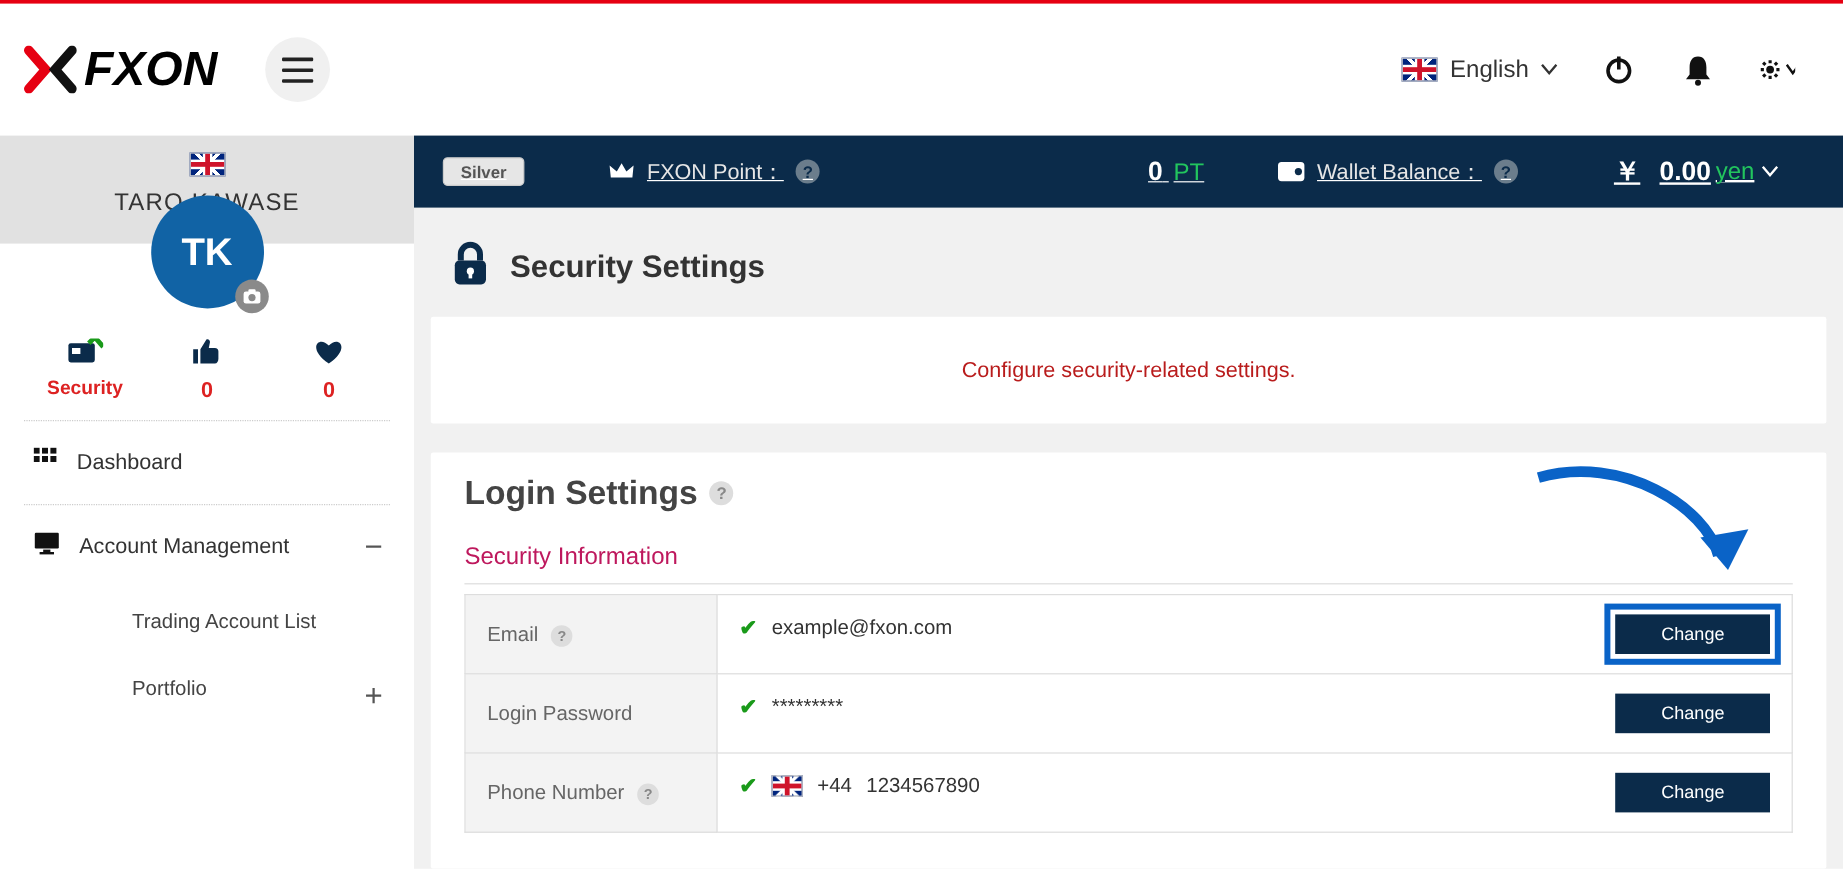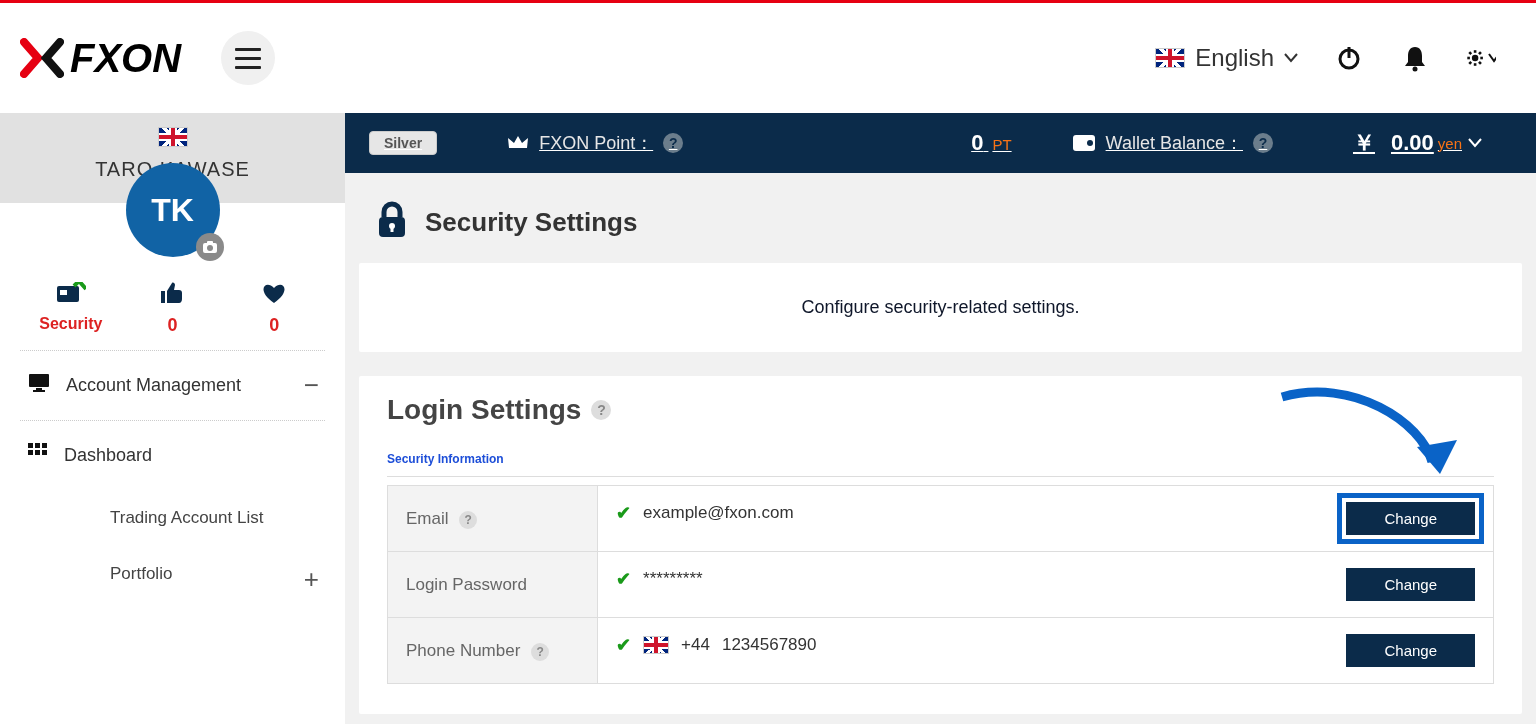--- a/index.html
+++ b/index.html
@@ -48,21 +48,21 @@
     display: block; width: 26px; height: 3px;
     background: #222; margin: 3px 0; border-radius: 1px;
   }
   .header-right {
     margin-left: auto;
     display: flex; align-items: center; gap: 36px;
     padding-right: 20px;
   }
   .lang {
     display: flex; align-items: center; gap: 10px;
-    font-size: 24px; color: #333; cursor: pointer;
+    font-size: 20px; color: #333; cursor: pointer;
   }
   .flag-gb {
     width: 30px; height: 20px; display: inline-block;
     background:
       linear-gradient(#cf142b,#cf142b) center/100% 4px no-repeat,
       linear-gradient(#cf142b,#cf142b) center/4px 100% no-repeat,
       linear-gradient(#fff,#fff) center/100% 8px no-repeat,
       linear-gradient(#fff,#fff) center/8px 100% no-repeat,
       linear-gradient(45deg, transparent 45%, #fff 45%, #fff 55%, transparent 55%),
       linear-gradient(-45deg, transparent 45%, #fff 45%, #fff 55%, transparent 55%),
@@ -148,51 +148,51 @@
     border: 1px solid #ccc; border-radius: 4px;
     padding: 3px 14px; font-size: 14px; font-weight:600;
   }
   .ib-label { display:flex; align-items:center; gap:10px; color:#e6e6e6; }
   .ib-help {
     width:20px; height:20px; border-radius:50%;
     background:#6b7d8c; color:#0b2b4a; font-size:14px; font-weight:700;
     display:inline-flex; align-items:center; justify-content:center;
   }
   .ib-val { font-weight:700; font-size:22px; }
-  .ib-unit { color:#f97316; font-size:15px; margin-left:4px; }
+  .ib-unit { color:#22c55e; font-size:20px; margin-left:4px; }
   .ib-spacer { flex:1; }
   .ib-chev { margin-left:6px; }
 
   .page-head {
     display: flex; align-items: center; gap: 16px;
     padding: 28px 30px 20px;
   }
   .page-head h1 { font-size: 26px; font-weight: 800; color:#333; }
 
   .panel {
     background: #fff; margin: 0 14px 24px;
     border-radius: 2px;
   }
   .panel-desc {
-    text-align: center; color: #0f172a;
+    text-align: center; color: #b91c1c;
     padding: 34px 0; font-size: 18px;
   }
 
   .section { padding: 18px 28px 30px; position:relative; }
   .section h2 {
     font-size: 28px; font-weight:800; color:#444;
     display:flex; align-items:center; gap:10px;
   }
   .section h2 .q {
     width:20px; height:20px; border-radius:50%;
     background:#ddd; color:#888; font-size:14px; font-weight:700;
     display:inline-flex; align-items:center; justify-content:center;
   }
   .sub-h {
-    font-size:12px; font-weight:700; color:#1d4ed8;
+    font-size:20px; font-weight:400; color:#be185d;
     margin: 26px 0 8px;
     border-bottom: 1px solid #ddd;
     padding-bottom: 10px;
   }
 
   table.sec {
     width: 100%; border-collapse: collapse; font-size:17px;
   }
   table.sec td {
     border: 1px solid #ddd; padding: 16px 18px; vertical-align: middle;
@@ -329,41 +329,41 @@
               <path d="M13 21 C-6 8 5 -3 13 6 C21 -3 32 8 13 21 Z" fill="#0b2b4a"></path>
             </svg>
         </div>
         <div class="num">0</div>
       </div>
     </div>
 
     <div class="menu">
       <div class="menu-item">
         <span>
-          <svg width="22" height="20" viewBox="0 0 22 20">
-              <rect x="1" y="1" width="20" height="13" rx="1" fill="#111"></rect>
-              <rect x="8" y="15" width="6" height="2" fill="#111"></rect>
-              <rect x="5" y="17" width="12" height="2" fill="#111"></rect>
-            </svg>
-        </span>
-        <span class="mm">Account Management</span>
-        <span class="toggle">−</span>
-      </div>
-      <div class="menu-item">
-        <span>
           <svg width="20" height="20" viewBox="0 0 20 20">
               <rect x="0" y="0" width="5" height="5" fill="#111"></rect>
               <rect x="7" y="0" width="5" height="5" fill="#111"></rect>
               <rect x="14" y="0" width="5" height="5" fill="#111"></rect>
               <rect x="0" y="7" width="5" height="5" fill="#111"></rect>
               <rect x="7" y="7" width="5" height="5" fill="#111"></rect>
               <rect x="14" y="7" width="5" height="5" fill="#111"></rect>
             </svg>
         </span>
         <span class="mm">Dashboard</span>
+      </div>
+      <div class="menu-item">
+        <span>
+          <svg width="22" height="20" viewBox="0 0 22 20">
+              <rect x="1" y="1" width="20" height="13" rx="1" fill="#111"></rect>
+              <rect x="8" y="15" width="6" height="2" fill="#111"></rect>
+              <rect x="5" y="17" width="12" height="2" fill="#111"></rect>
+            </svg>
+        </span>
+        <span class="mm">Account Management</span>
+        <span class="toggle">−</span>
       </div>
       <div class="submenu">
         <div class="sub">
           <span>Trading Account List</span>
         </div>
         <div class="sub">
           <span>Portfolio</span>
           <span class="toggle">+</span>
         </div>
       </div>

